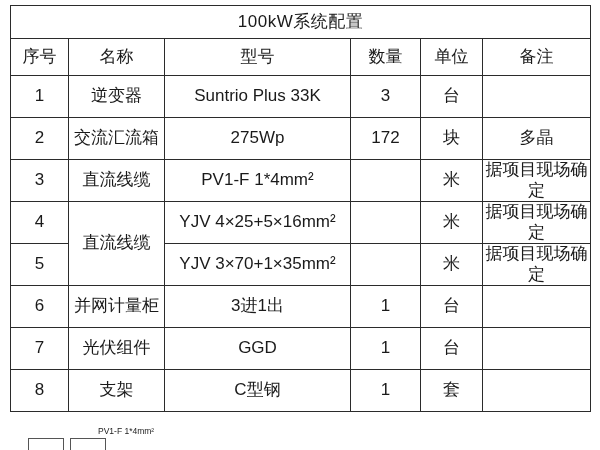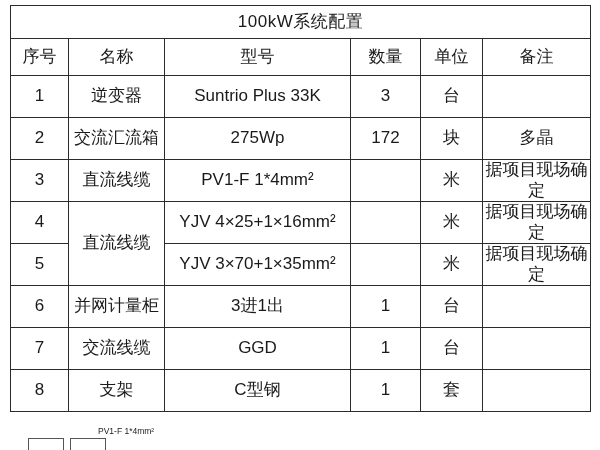--- a/index.html
+++ b/index.html
@@ -149,21 +149,21 @@
       <td>直流线缆</td>
       <td class="model-txt">PV1-F 1*4mm²</td>
       <td></td>
       <td>米</td>
       <td class="remark-txt">据项目现场确定</td>
     </tr>
 
     <tr class="body-row">
       <td>4</td>
       <td rowspan="2">直流线缆</td>
-      <td class="model-txt">YJV 4×25+1×16mm²</td>
+      <td class="model-txt">YJV 4×25+5×16mm²</td>
       <td></td>
       <td>米</td>
       <td class="remark-txt">据项目现场确定</td>
     </tr>
 
     <tr class="body-row">
       <td>5</td>
       <td class="model-txt">YJV 3×70+1×35mm²</td>
       <td></td>
       <td>米</td>
@@ -174,21 +174,21 @@
       <td>6</td>
       <td>并网计量柜</td>
       <td class="model-txt">3进1出</td>
       <td>1</td>
       <td>台</td>
       <td class="remark-txt"></td>
     </tr>
 
     <tr class="body-row">
       <td>7</td>
-      <td>交流线缆</td>
+      <td>光伏组件</td>
       <td class="model-txt">GGD</td>
       <td>1</td>
       <td>台</td>
       <td class="remark-txt"></td>
     </tr>
 
     <tr class="body-row">
       <td>8</td>
       <td>支架</td>
       <td class="model-txt">C型钢</td>

